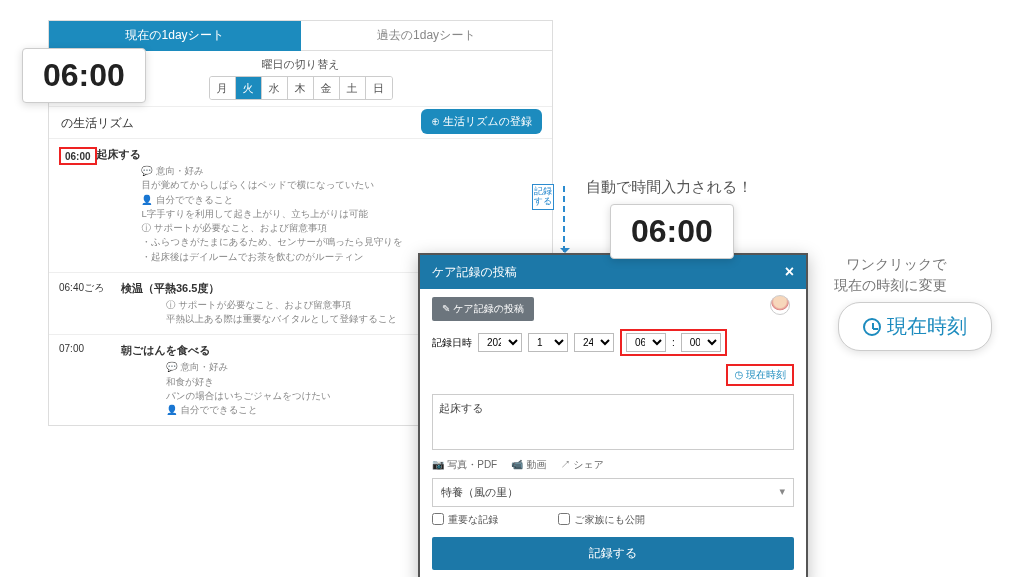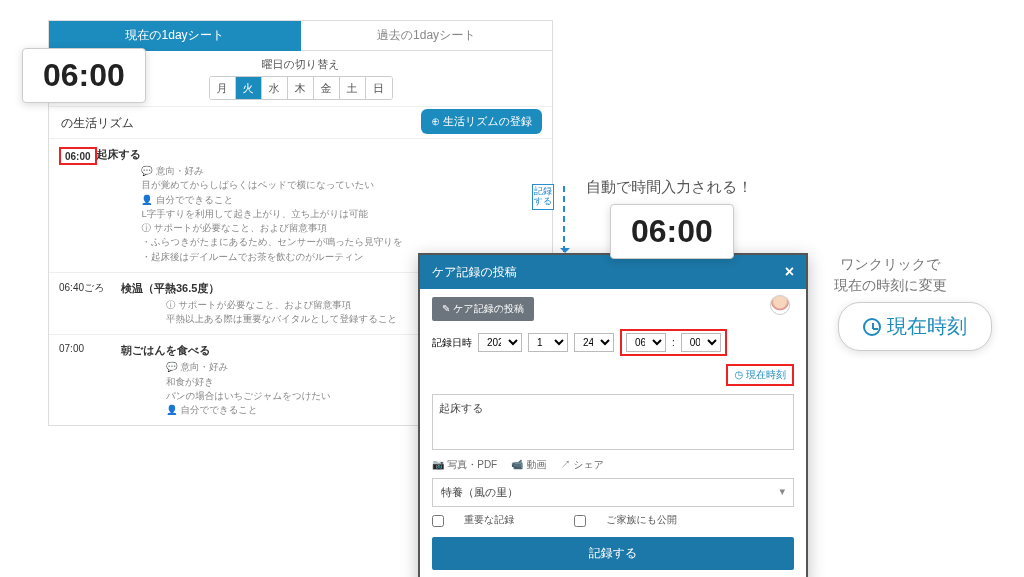--- a/index.html
+++ b/index.html
@@ -156,21 +156,21 @@
   left: 586px; top: 178px;
   font-size: 15px;
   color: #555;
 }
 .anno2 {
   position: absolute;
   left: 834px; top: 254px;
   font-size: 14px;
   color: #777;
   line-height: 1.5;
-  text-align: center;
+  text-align: right;
 }
 .now-pill {
   position: absolute;
   left: 838px; top: 302px;
   background: #fff;
   border: 1px solid #ccc;
   border-radius: 22px;
   box-shadow: 0 2px 8px rgba(0,0,0,.12);
   color: #1c8bbe;
   font-size: 20px;
@@ -280,21 +280,21 @@
   justify-content: space-between;
 }
 .facility-select::after { content: "▾"; color: #888; }
 .check-row {
   padding: 4px 12px 10px;
   font-size: 10px;
   color: #555;
   display: flex;
   gap: 60px;
 }
-.check-row label { display: flex; align-items: flex-end; gap: 20px; }
+.check-row label { display: flex; align-items: flex-start; gap: 4px; }
 .check-row input { width: 12px; height: 12px; }
 .submit-btn {
   margin: 0 12px 14px;
   background: #1c78a8;
   color: #fff;
   text-align: center;
   padding: 8px 0;
   font-size: 12px;
   border-radius: 2px;
   cursor: pointer;

